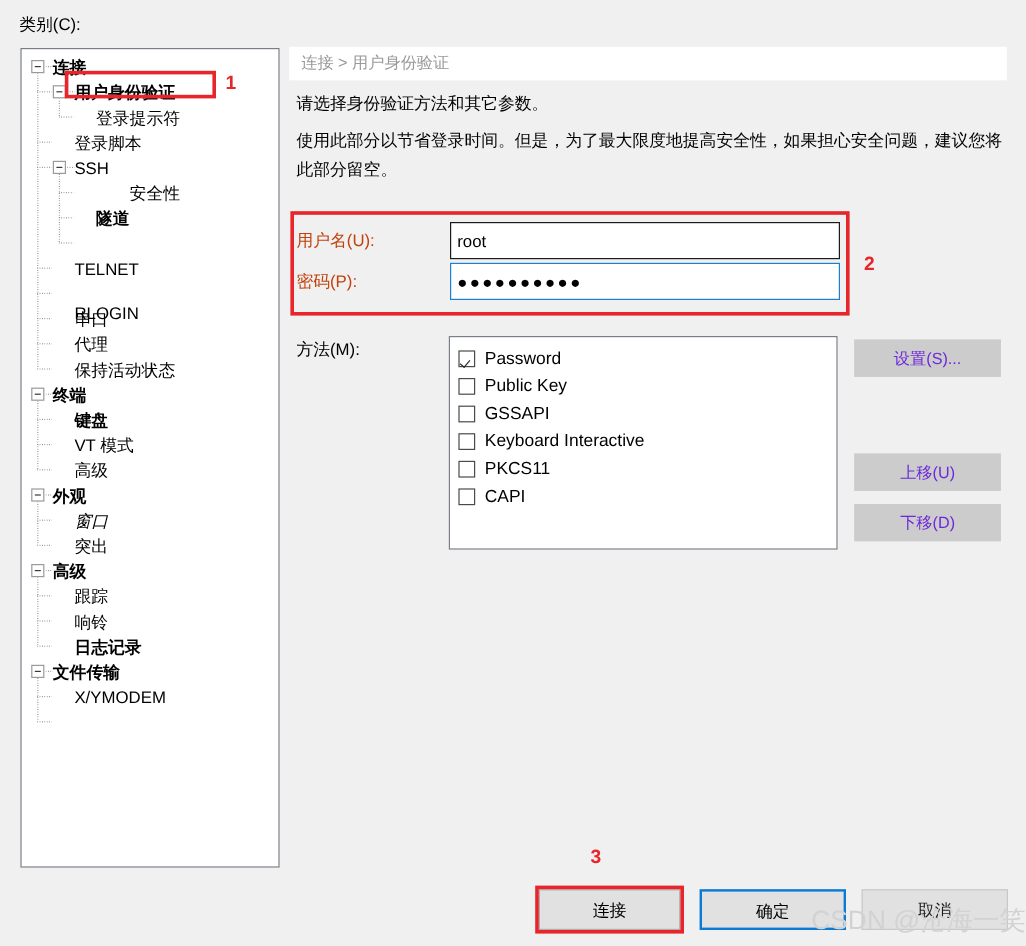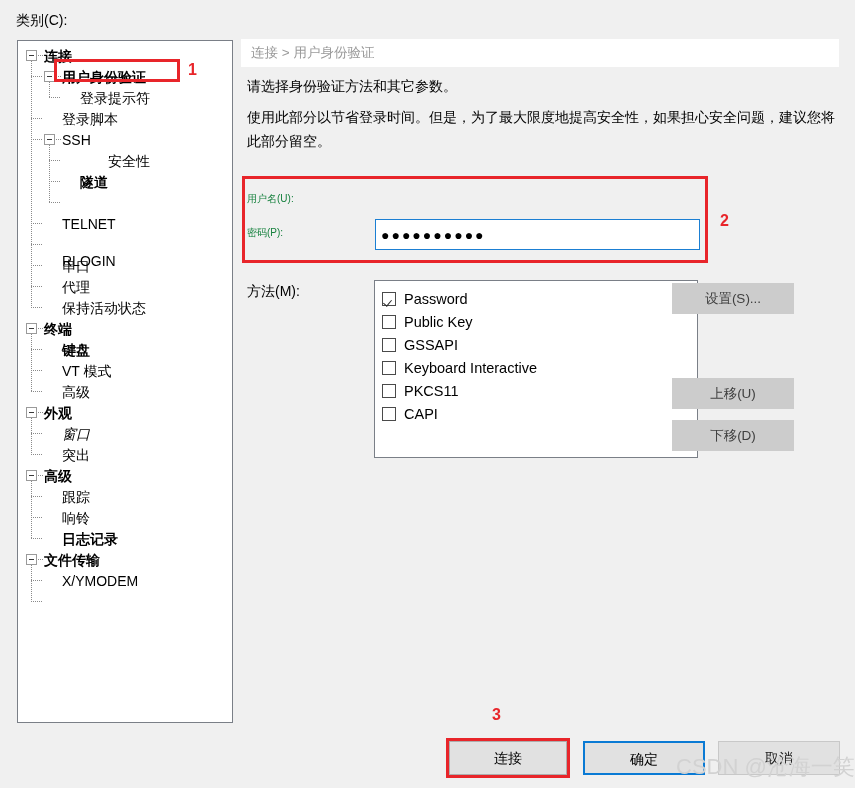--- a/index.html
+++ b/index.html
@@ -103,22 +103,22 @@
   }
 
   
   #credentials-group {
     position: absolute;
     left: 244px; top: 178px;
     width: 462px; height: 82px;
   }
   .field-label {
     position: absolute;
-    font-size: 10px;
-    color: #15803d;
+    font-size: 14px;
+    color: #c2410c;
     white-space: nowrap;
   }
   #username-label { left: 3px; top: 14px; }
   #password-label { left: 3px; top: 48px; }
 
   #username-input {
     position: absolute;
     left: 131px; top: 7px;
     width: 325px; height: 31px;
     border: 1px solid #1b1b1b;
@@ -183,25 +183,25 @@
     transform: rotate(40deg);
   }
   .method-text {
     font-size: 14.5px;
     color: #000;
   }
 
   
   .side-btn {
     position: absolute;
-    left: 672px;
+    left: 712px;
     width: 122px; height: 31px;
     background: #cccccc;
     border: 1px solid #cccccc;
-    color: #404040;
+    color: #6d28d9;
     font-family: "Liberation Sans", sans-serif;
     font-size: 13.5px;
     text-align: center;
     line-height: 29px;
     cursor: default;
   }
   #settings-button { top: 283px; }
   #moveup-button   { top: 378px; }
   #movedown-button { top: 420px; }
 
@@ -398,20 +398,21 @@
 
 <div id="breadcrumb-bar">
   <span>连接 &gt; 用户身份验证</span>
 </div>
 
 <div id="desc-1">请选择身份验证方法和其它参数。</div>
 <div id="desc-2">使用此部分以节省登录时间。但是，为了最大限度地提高安全性，如果担心安全问题，建议您将此部分留空。</div>
 
 <div id="credentials-group">
   <div class="field-label" id="username-label">用户名(U):</div>
+  <input id="username-input" type="text" value="root" style="">
   <div class="field-label" id="password-label">密码(P):</div>
   <input id="password-input" type="text" value="●●●●●●●●●●" style="">
 </div>
 
 <div id="methods-label">方法(M):</div>
 <div id="methods-list">
     <div class="method-item">
       <span class="cb checked"></span>
       <span class="method-text">Password</span>
     </div>

